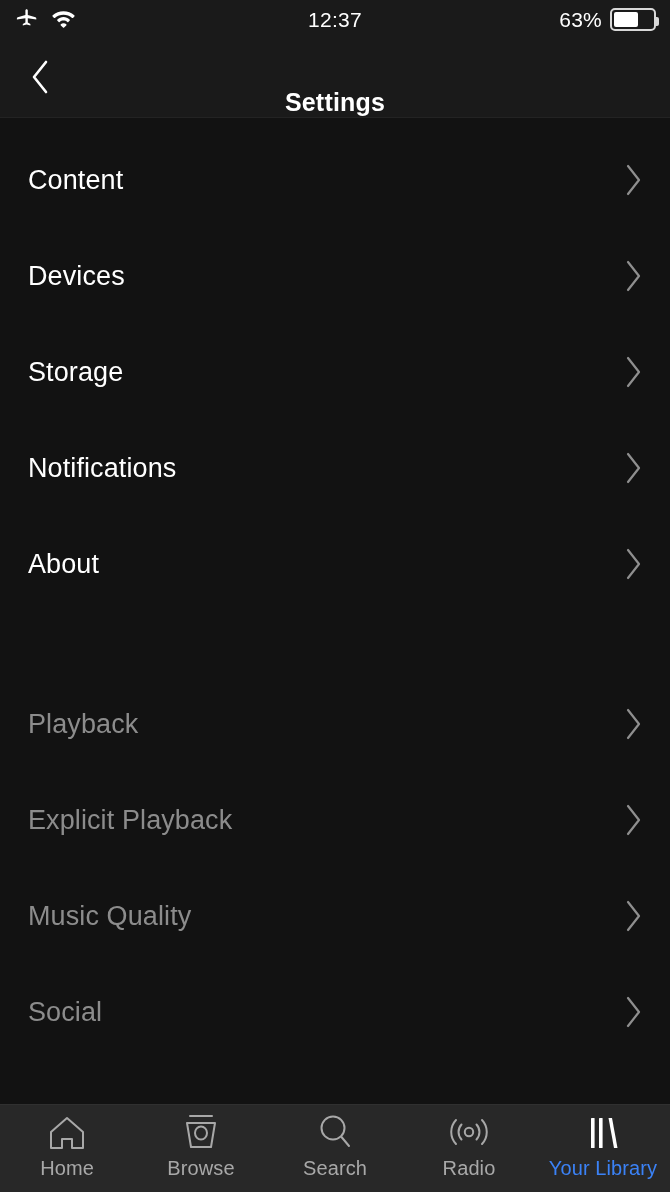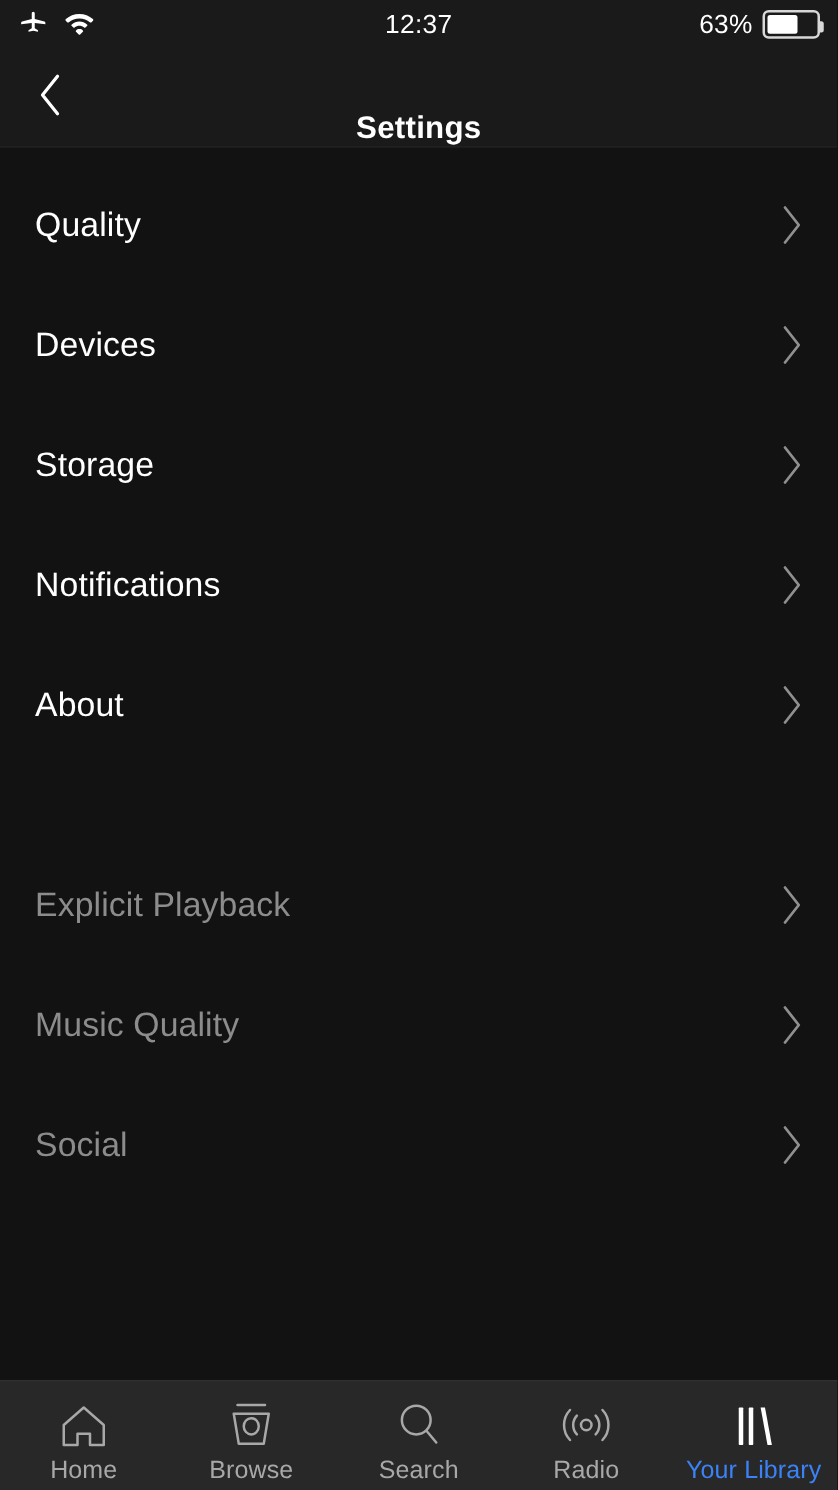--- a/index.html
+++ b/index.html
@@ -109,21 +109,21 @@
     margin-left:auto;
     display:flex; align-items:center;
   }
 
   
   .tabbar {
     flex:0 0 88px;
     background:#282828;
     border-top:1px solid #303030;
     display:flex;
-    align-items:flex-end;
+    align-items:center;
   }
   .tab {
     flex:1 1 0;
     display:flex;
     flex-direction:column;
     align-items:center;
     justify-content:center;
     gap:4px;
     padding-bottom:4px;
   }
@@ -176,21 +176,21 @@
           <path d="M17 4 L5 19 L17 34"></path>
         </svg>
       </span>
     </div>
     <div class="header-title">Settings</div>
   </div>
 
   <div class="list" id="settings-list">
       <div class="group">
         <div class="row">
-          <span class="row-label">Quality</span>
+          <span class="row-label">Content</span>
           <span class="chev">
             <svg width="20" height="34" viewBox="0 0 20 34" fill="none" stroke="#8f8f8f" stroke-width="2.2" stroke-linecap="round" stroke-linejoin="round">
               <path d="M4 3 L15 17 L4 31"></path>
             </svg>
           </span>
         </div>
         <div class="row">
           <span class="row-label">Devices</span>
           <span class="chev">
             <svg width="20" height="34" viewBox="0 0 20 34" fill="none" stroke="#8f8f8f" stroke-width="2.2" stroke-linecap="round" stroke-linejoin="round">
@@ -217,20 +217,28 @@
         <div class="row">
           <span class="row-label">About</span>
           <span class="chev">
             <svg width="20" height="34" viewBox="0 0 20 34" fill="none" stroke="#8f8f8f" stroke-width="2.2" stroke-linecap="round" stroke-linejoin="round">
               <path d="M4 3 L15 17 L4 31"></path>
             </svg>
           </span>
         </div>
       </div>
       <div class="group secondary">
+        <div class="row">
+          <span class="row-label">Playback</span>
+          <span class="chev">
+            <svg width="20" height="34" viewBox="0 0 20 34" fill="none" stroke="#8f8f8f" stroke-width="2.2" stroke-linecap="round" stroke-linejoin="round">
+              <path d="M4 3 L15 17 L4 31"></path>
+            </svg>
+          </span>
+        </div>
         <div class="row">
           <span class="row-label">Explicit Playback</span>
           <span class="chev">
             <svg width="20" height="34" viewBox="0 0 20 34" fill="none" stroke="#8f8f8f" stroke-width="2.2" stroke-linecap="round" stroke-linejoin="round">
               <path d="M4 3 L15 17 L4 31"></path>
             </svg>
           </span>
         </div>
         <div class="row">
           <span class="row-label">Music Quality</span>

